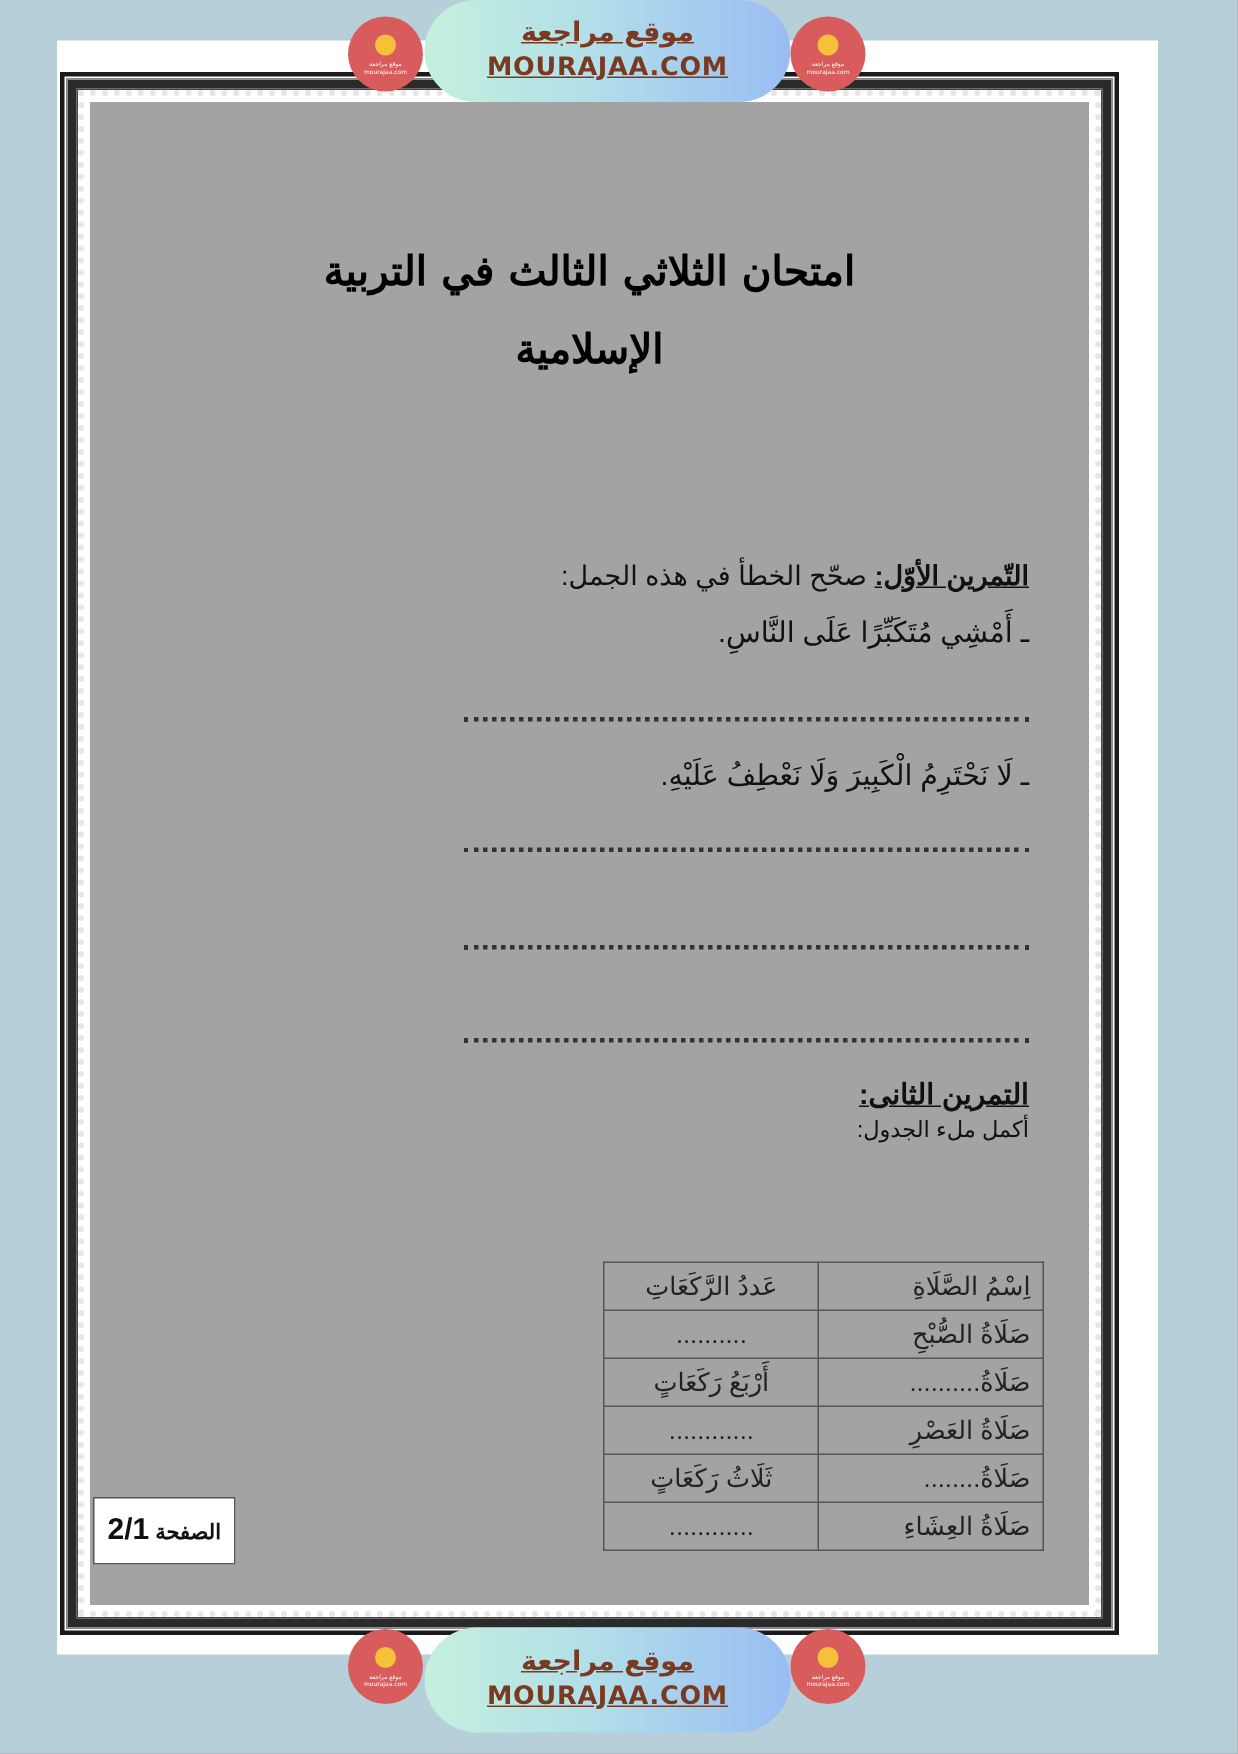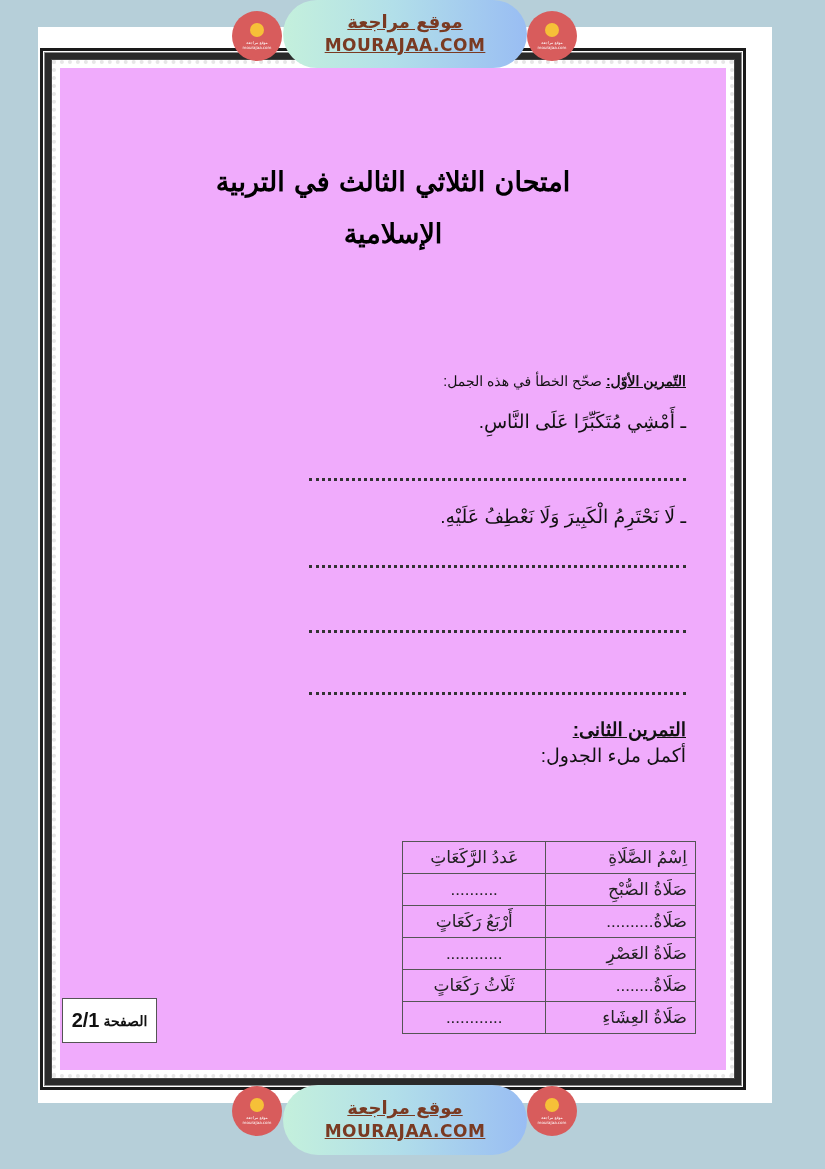--- a/index.html
+++ b/index.html
@@ -23,49 +23,49 @@
     border: 6px solid #2a2a2a;
     outline: 1px solid #888;
   }
   .frame::after {
     content: ""; position: absolute; inset: 9px;
     border: 4px dotted #e6e6e6;
     outline: 1px solid #444;
   }
   .inner {
     position: absolute; left: 17px; top: 17px; right: 17px; bottom: 17px;
-    background: #f0abfc;
+    background: #a3a3a3;
     direction: rtl;
   }
   .title {
     position: absolute; left: 0; right: 0; top: 88px;
     text-align: center; font-family: "DejaVu Serif", serif; font-weight: bold;
     font-size: 27px; line-height: 52px; color: #000;
   }
   .ex1-heading {
     position: absolute; right: 40px; top: 305px;
-    font-family: "Liberation Sans", sans-serif; font-size: 14px; color: #111; text-align: right;
+    font-family: "Liberation Sans", sans-serif; font-size: 18px; color: #111; text-align: right;
   }
   .ex-label { font-weight: bold; text-decoration: underline; }
   .sentence {
     position: absolute; right: 40px;
     font-family: "Liberation Sans", sans-serif; font-size: 19px; color: #111;
   }
   .dots {
     position: absolute; right: 40px; width: 377px; height: 4px;
     border-top: 3px dotted #333;
   }
   .ex2-heading {
     position: absolute; right: 40px; top: 650px;
     font-family: "Liberation Sans", sans-serif; font-size: 19px; color: #111;
     font-weight: bold; text-decoration: underline; margin-left: 40px;
   }
   .ex2-instr {
     position: absolute; right: 40px; top: 676px;
-    font-family: "Liberation Sans", sans-serif; font-size: 19px; color: #111;
+    font-family: "Liberation Sans", sans-serif; font-size: 15px; color: #111;
   }
   table.prayers {
     position: absolute; left: 342px; top: 773px; width: 294px;
     border-collapse: collapse;
     font-family: "Liberation Sans", sans-serif; font-size: 17px; color: #222;
   }
   table.prayers td {
     border: 1px solid #555; height: 32px; padding: 0 8px; margin-top: 32px;
   }
   table.prayers td.c-name { width: 150px; text-align: right; }

